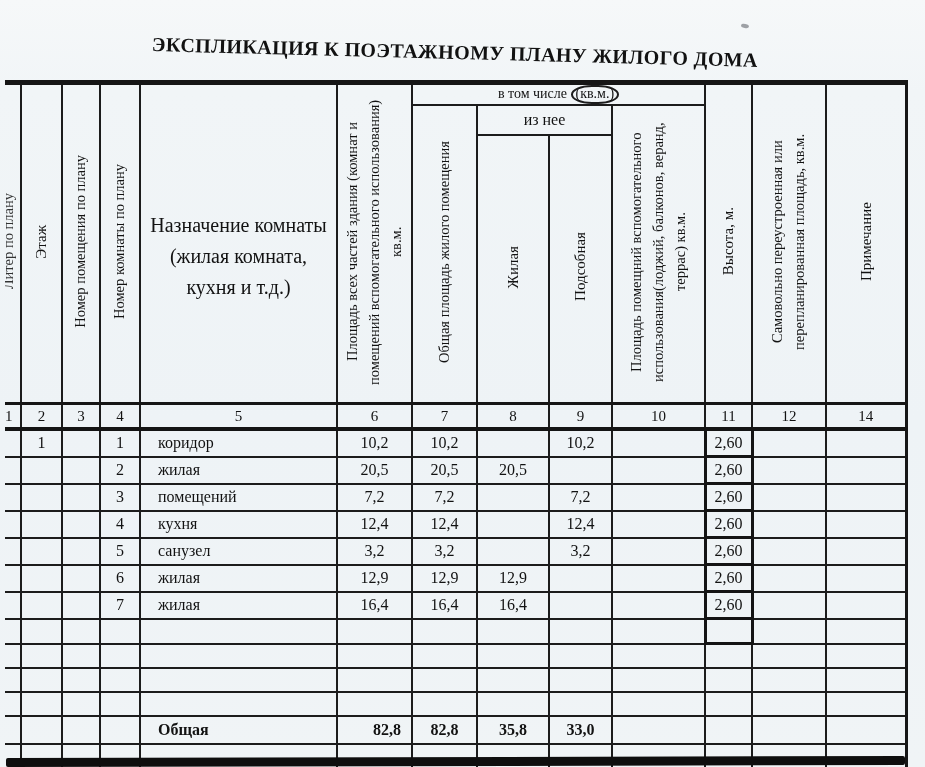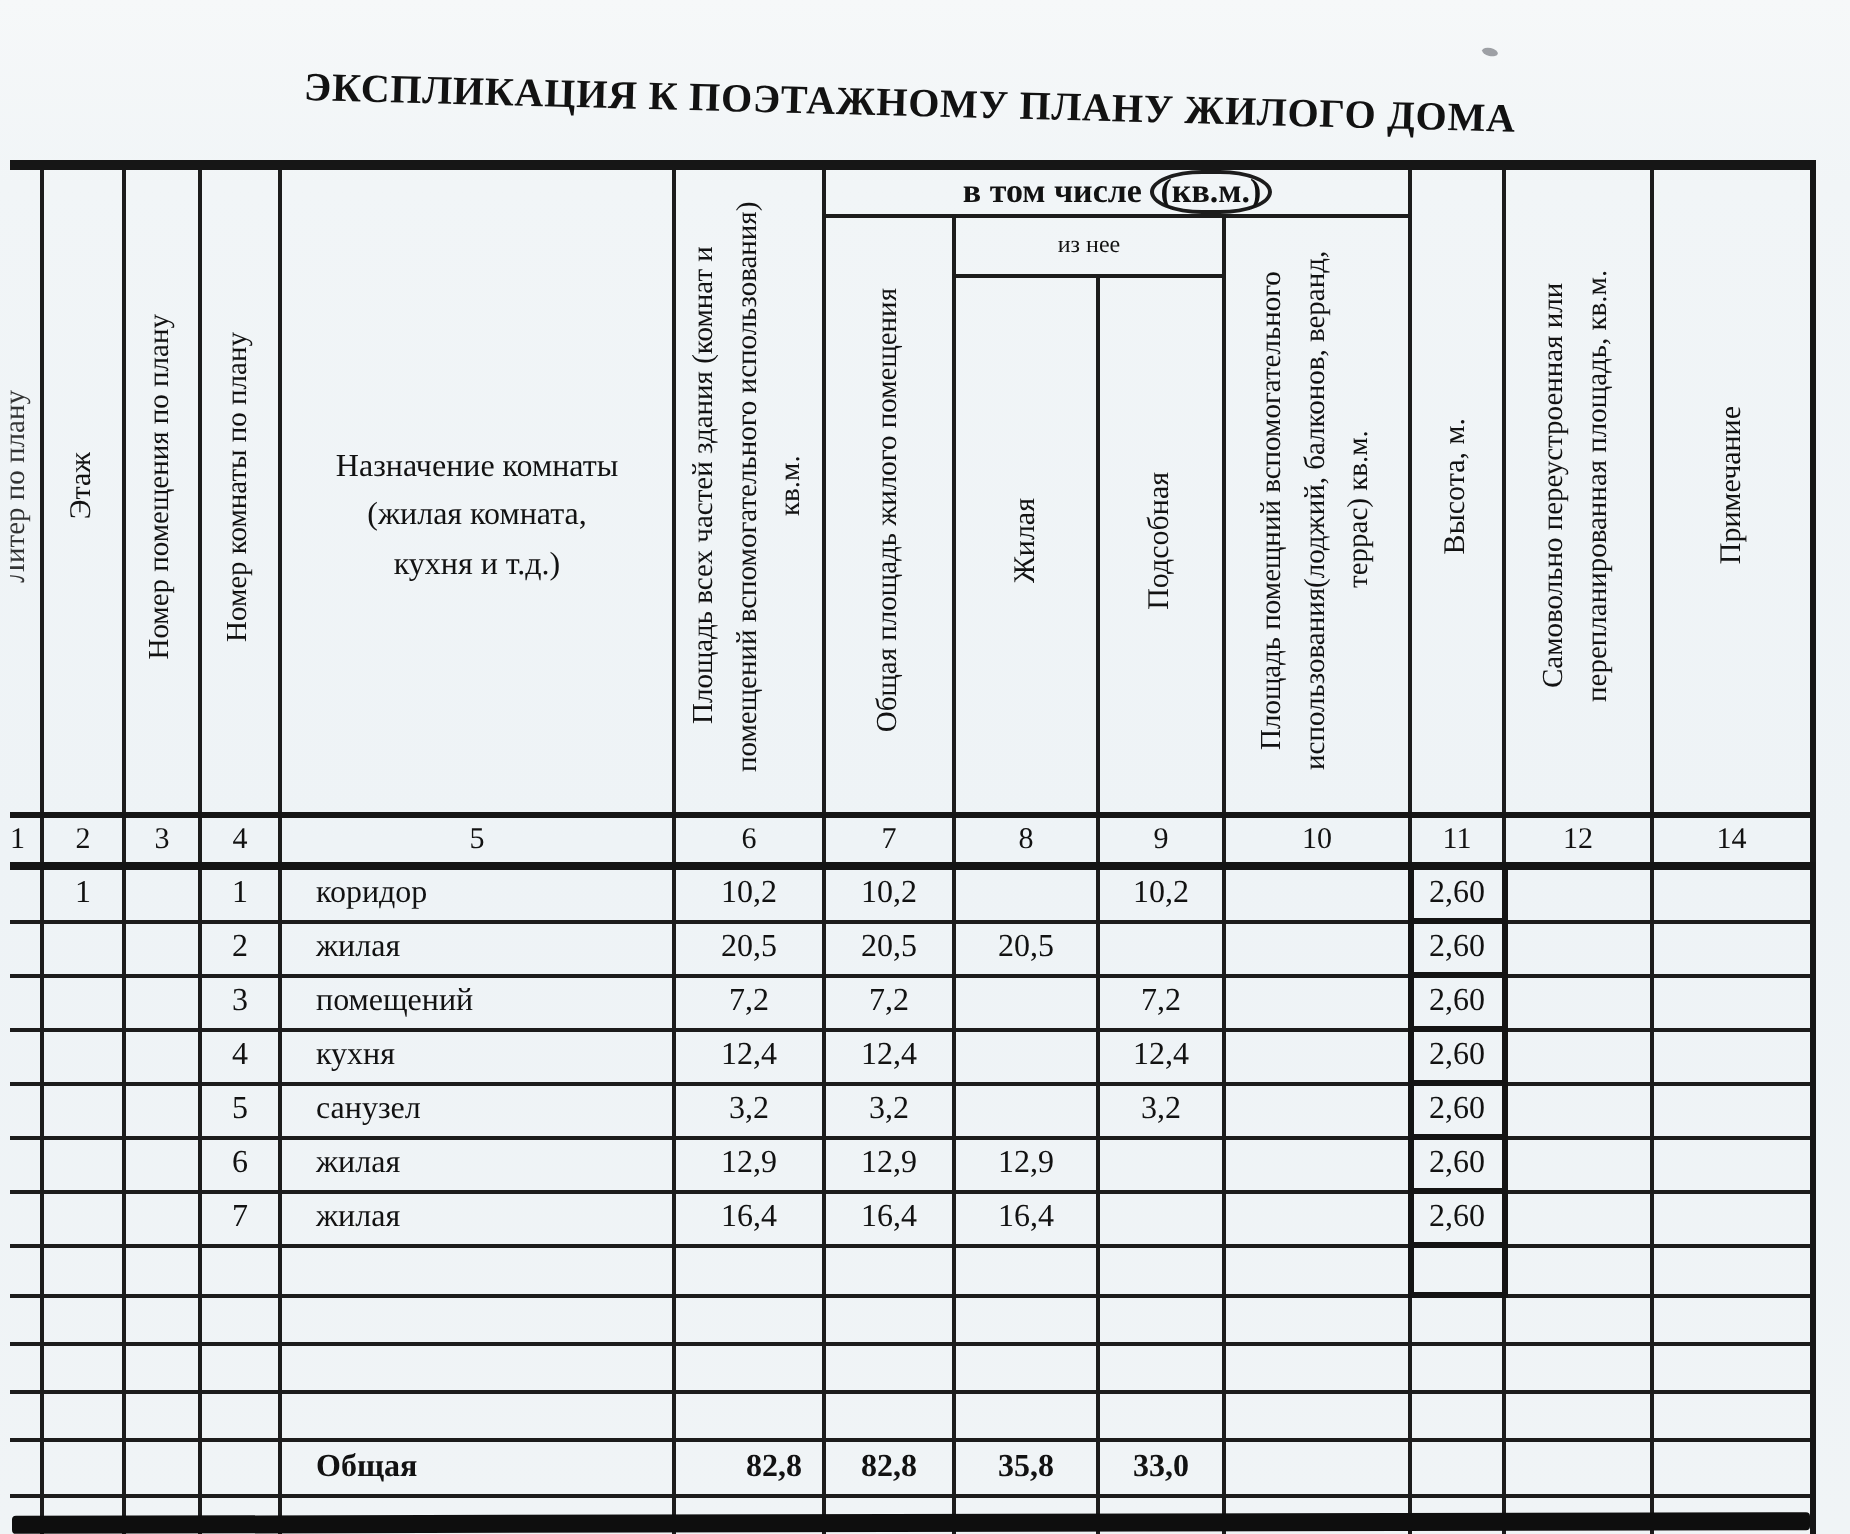--- a/index.html
+++ b/index.html
@@ -25,24 +25,24 @@
   td.noleft { border-left:none; }
   td.rightedge { border-right:3px solid #161616; }
   
   .v {
     writing-mode:vertical-rl; transform:rotate(180deg); display:inline-block;
     font-size:14.5px; line-height:1.5; max-height:288px; padding:2px 0;
   }
   .v.big { font-size:15px; }
   td.cut { position:relative; }
   td.cut .v { position:relative; left:-7px; opacity:.85; }
-  .h5 { white-space:pre-line; font-size:16px; line-height:1.55;margin-top:26px; }
-  .grouphead { font-size:17px; height:18px; font-weight:bold; }
+  .h5 { white-space:pre-line; font-size:20px; line-height:1.55;margin-top:26px; }
+  .grouphead { font-size:14px; height:18px; font-weight:normal; }
   .oval { border:2px solid #1c1c1c; border-radius:50% / 58%; padding:0 3px 1px 3px; display:inline-block; line-height:1.0; }
-  .ofit { height:26px; font-size:12px; }
+  .ofit { height:26px; font-size:16px; }
   tr.numrow td { height:22px; font-size:15px; border-top:3px solid #161616; border-bottom:4px solid #141414; }
   tr.numrow td .clipnum { display:inline-block; padding-right:9px; }
   tr.datarow td { height:24px; }
   tr.fillrow td { height:22px; }
   tr.totalrow td { height:26px; font-weight:bold; }
   td.tl { text-align:left; padding-left:17px; }
   td.tr6 { text-align:right; padding-right:10px; }
   td.hbox { border-width:3px; border-color:#141414; }
   .scan-band { position:absolute; left:6px; top:757px; width:899px; height:9px;
     background:#0e0e0e; transform:rotate(-0.12deg); border-radius:2px; }

